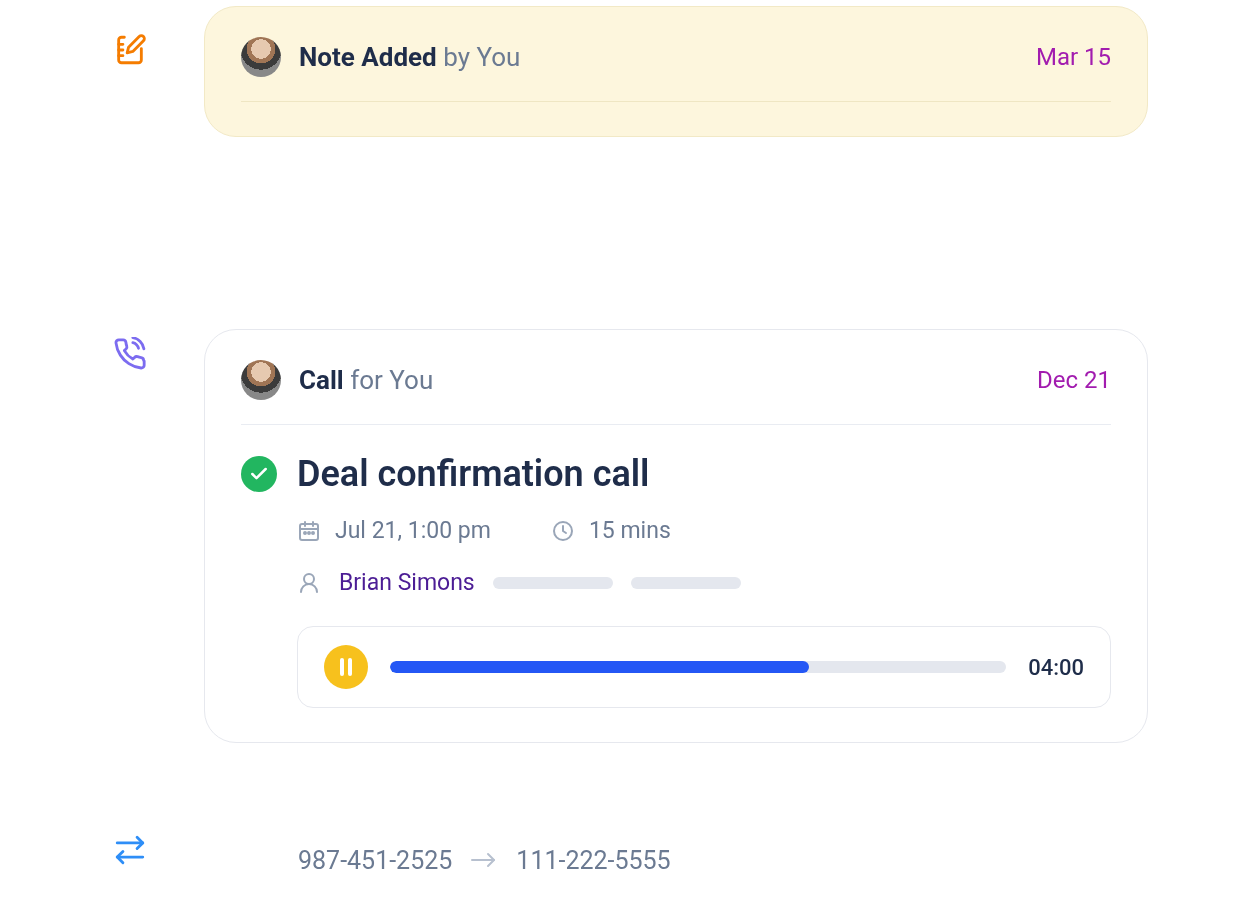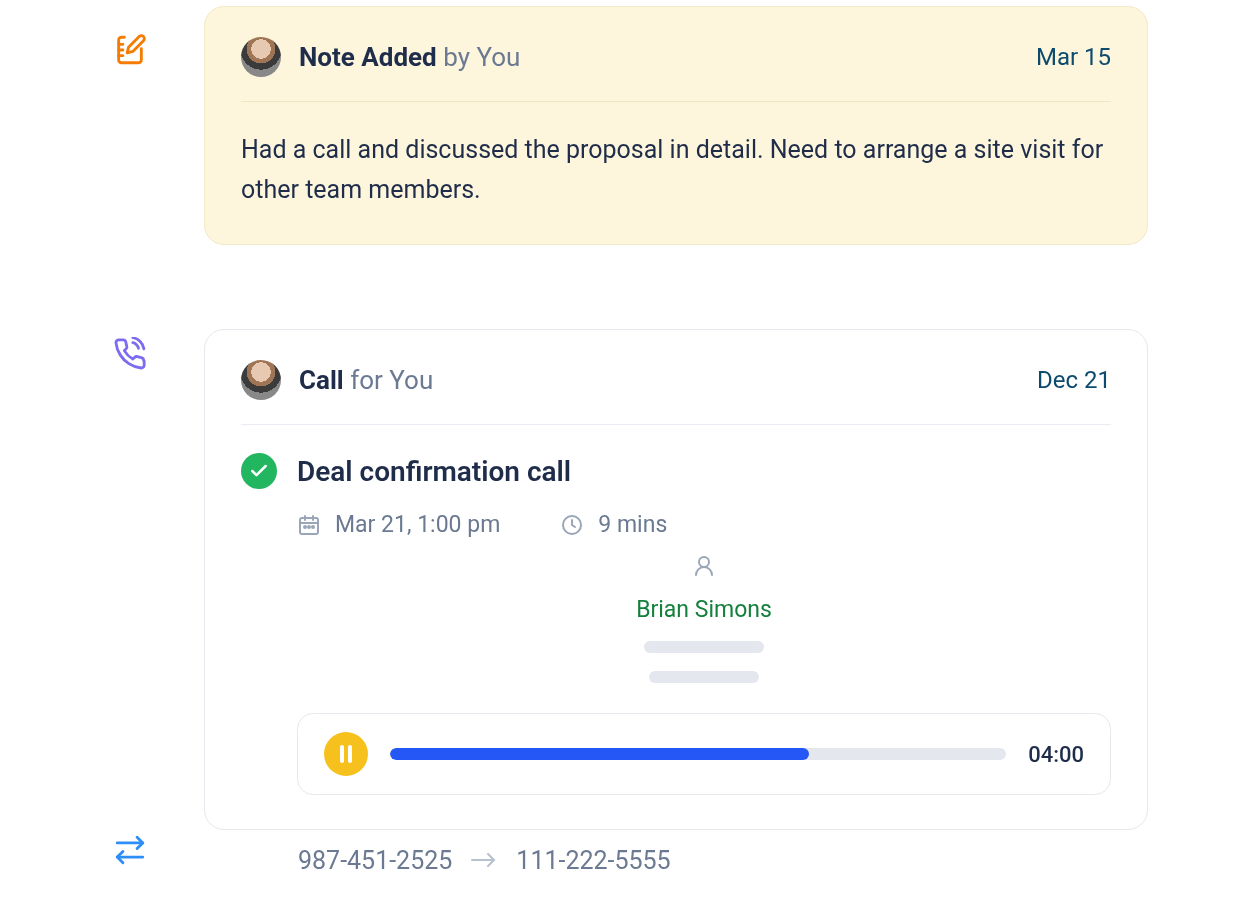--- a/index.html
+++ b/index.html
@@ -39,21 +39,21 @@
   }
   .icon-note { top: 28px; }
   .icon-call { top: 332px; }
   .icon-update { top: 828px; }
   .timeline-icon svg { width: 34px; height: 34px; }
 
   .card {
     position: absolute;
     left: 96px;
     right: 0;
-    border-radius: 20px;
+    border-radius: 32px;
     padding: 30px 36px 34px 36px;
   }
   .card-note {
     top: 6px;
     background: #fdf6dd;
     border: 1px solid #f2e9c6;
   }
   .card-call {
     top: 329px;
     background: #ffffff;
@@ -82,21 +82,21 @@
   .header-title {
     font-size: 26px;
     font-weight: 400;
     color: #1f2d4a;
   }
   .header-title .bold { font-weight: 700; }
   .header-title .light { color: #6b7a92; font-weight: 400; }
   .header-date {
     margin-left: auto;
     font-size: 24px;
-    color: #0c4a6e;
+    color: #a21caf;
     font-weight: 400;
   }
 
   .note-divider {
     margin-top: 24px;
     height: 1px;
     background: #efe6c3;
   }
   .call-divider {
     margin-top: 24px;
@@ -122,48 +122,47 @@
     height: 36px;
     border-radius: 50%;
     background: #22b660;
     display: flex;
     align-items: center;
     justify-content: center;
     flex-shrink: 0;
   }
   .check-circle svg { width: 20px; height: 20px; }
   .call-title {
-    font-size: 28px;
+    font-size: 36px;
     font-weight: 600;
     color: #1f2d4a;
   }
   .call-meta {
     margin-top: 22px;
     margin-left: 56px;
     display: flex;
     align-items: center;
     gap: 60px;
     font-size: 23px;
     color: #6b7a92;
   }
   .meta-item {
     display: flex;
     align-items: center;
     gap: 14px;
   }
   .meta-icon { width: 24px; height: 24px; color: #9aa6b8; }
   .call-people {
-    margin-top: 16px;
+    margin-top: 25px;
     margin-left: 56px;
     display: flex;
     align-items: center;
     gap: 18px;
     font-size: 23px;
-    color: #15803d;
-    flex-direction: column;
+    color: #4c1d95;
   }
   .skeleton {
     height: 12px;
     border-radius: 6px;
     background: #e4e7ee;
   }
   .sk-120 { width: 120px; }
   .sk-110 { width: 110px; }
 
   .audio-player {
@@ -265,21 +264,20 @@
 
   <div class="card card-note">
     <div class="card-header">
       <div class="avatar"></div>
       <div class="header-title">
         <span class="bold">Note Added</span><span class="light"> by You</span>
       </div>
       <div class="header-date">Mar 15</div>
     </div>
     <div class="note-divider"></div>
-    <div class="note-body">Had a call and discussed the proposal in detail. Need to arrange a site visit for other team members.</div>
   </div>
 
   <div class="card card-call">
     <div class="card-header">
       <div class="avatar"></div>
       <div class="header-title">
         <span class="bold">Call</span><span class="light"> for You</span>
       </div>
       <div class="header-date">Dec 21</div>
     </div>
@@ -299,28 +297,28 @@
         <div class="meta-item">
           <svg class="meta-icon" viewBox="0 0 24 24" fill="none" stroke="currentColor" stroke-width="2" stroke-linecap="round" stroke-linejoin="round">
               <rect x="3" y="5" width="18" height="16" rx="2"></rect>
               <line x1="16" y1="3" x2="16" y2="7"></line>
               <line x1="8" y1="3" x2="8" y2="7"></line>
               <line x1="3" y1="10" x2="21" y2="10"></line>
               <circle cx="8" cy="14" r="1"></circle>
               <circle cx="12" cy="14" r="1"></circle>
               <circle cx="16" cy="14" r="1"></circle>
             </svg>
-          <span>Mar 21, 1:00 pm</span>
+          <span>Jul 21, 1:00 pm</span>
         </div>
         <div class="meta-item">
           <svg class="meta-icon" viewBox="0 0 24 24" fill="none" stroke="currentColor" stroke-width="2" stroke-linecap="round" stroke-linejoin="round">
               <circle cx="12" cy="12" r="9"></circle>
               <polyline points="12 7 12 12 15 14"></polyline>
             </svg>
-          <span>9 mins</span>
+          <span>15 mins</span>
         </div>
       </div>
 
       <div class="call-people">
         <svg class="meta-icon" viewBox="0 0 24 24" fill="none" stroke="#9aa6b8" stroke-width="2" stroke-linecap="round" stroke-linejoin="round">
             <path d="M20 21a8 8 0 0 0-16 0"></path>
             <circle cx="12" cy="8" r="5"></circle>
           </svg>
         <span>Brian Simons</span>
         <div class="skeleton sk-120"></div>

